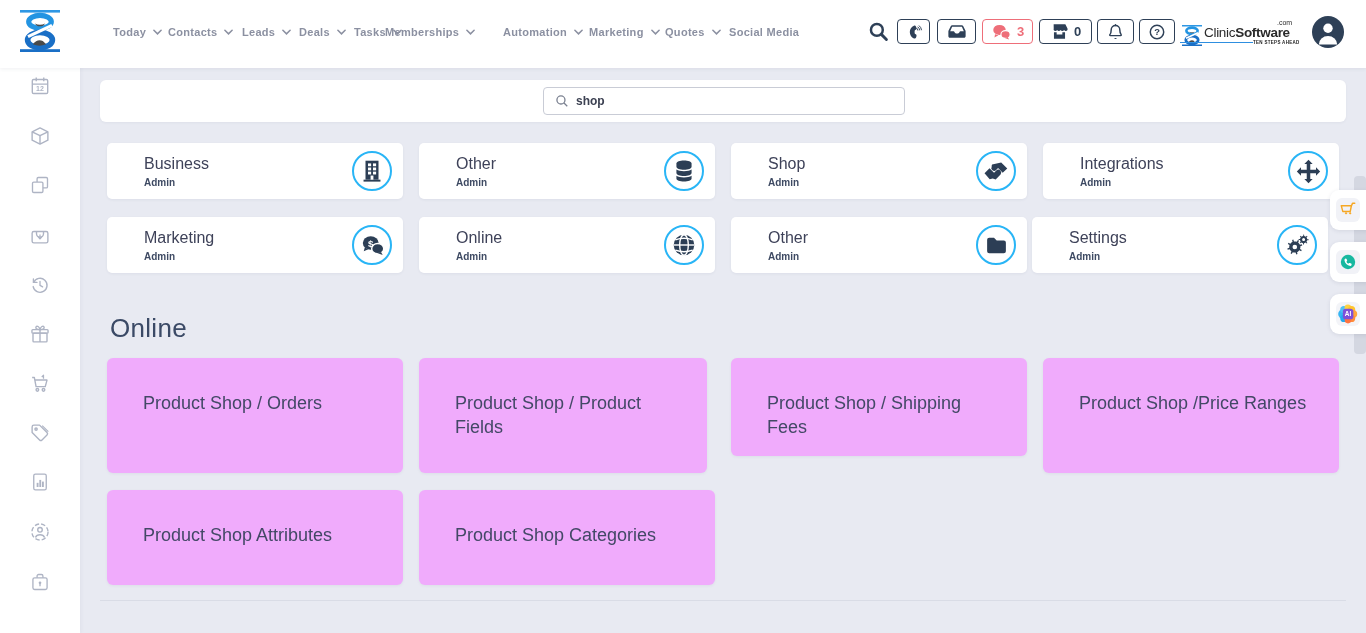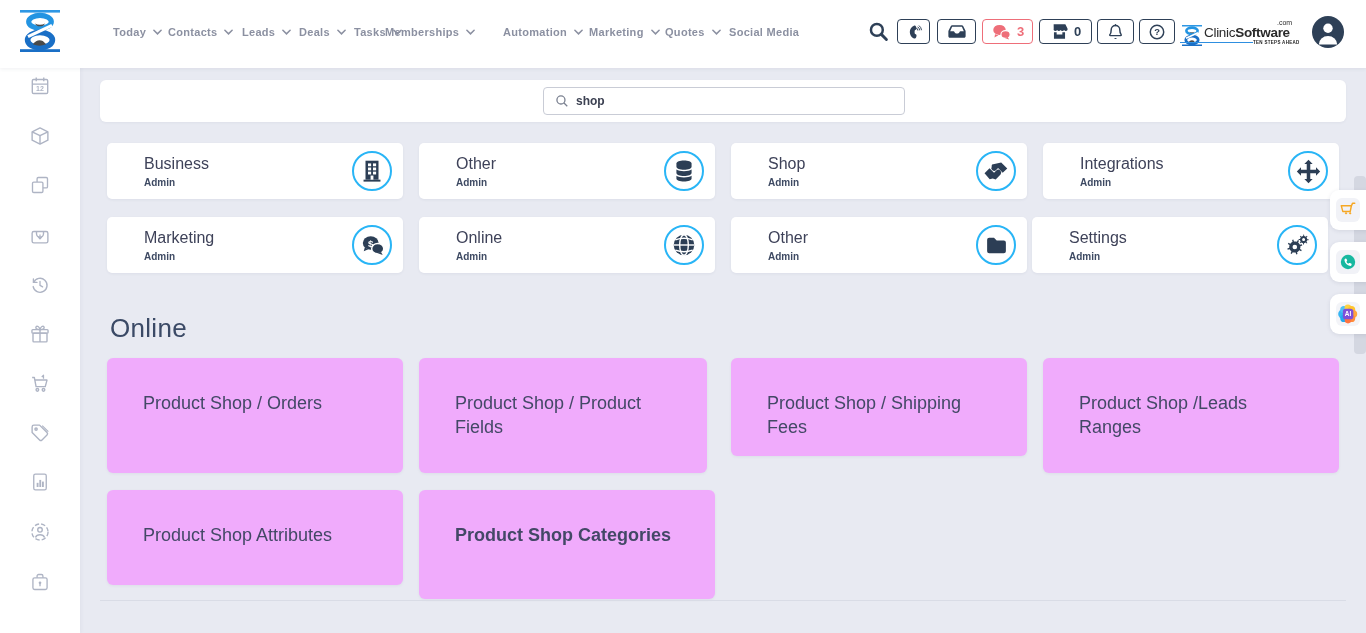--- a/index.html
+++ b/index.html
@@ -160,26 +160,26 @@
     <div class="bcard" style="left:107px;top:358px;width:296px;height:115px;">
         <span class="t">Product Shop / Orders</span>
       </div>
     <div class="bcard" style="left:419px;top:358px;width:288px;height:115px;">
         <span class="t">Product Shop / Product Fields</span>
       </div>
     <div class="bcard" style="left:731px;top:358px;width:296px;height:98px;">
         <span class="t">Product Shop / Shipping Fees</span>
       </div>
     <div class="bcard" style="left:1043px;top:358px;width:296px;height:115px;">
-        <span class="t">Product Shop /Leads Ranges</span>
+        <span class="t">Product Shop /Price Ranges</span>
       </div>
     <div class="bcard" style="left:107px;top:490px;width:296px;height:95px;">
         <span class="t">Product Shop Attributes</span>
       </div>
-    <div class="bcard" style="left:419px;top:490px;width:296px;height:109px;font-weight:bold;">
+    <div class="bcard" style="left:419px;top:490px;width:296px;height:95px;">
         <span class="t">Product Shop Categories</span>
       </div>
   </div>
   <div id="divider"></div>
 
   <div id="scrollthumb"></div>
   <div id="widgets">
     <div class="wsq" style="top:190px;">
       <div class="in">
         <svg width="18" height="18" viewBox="0 0 20 20" fill="none" stroke="#f6a723" stroke-width="1.6" stroke-linejoin="round">

